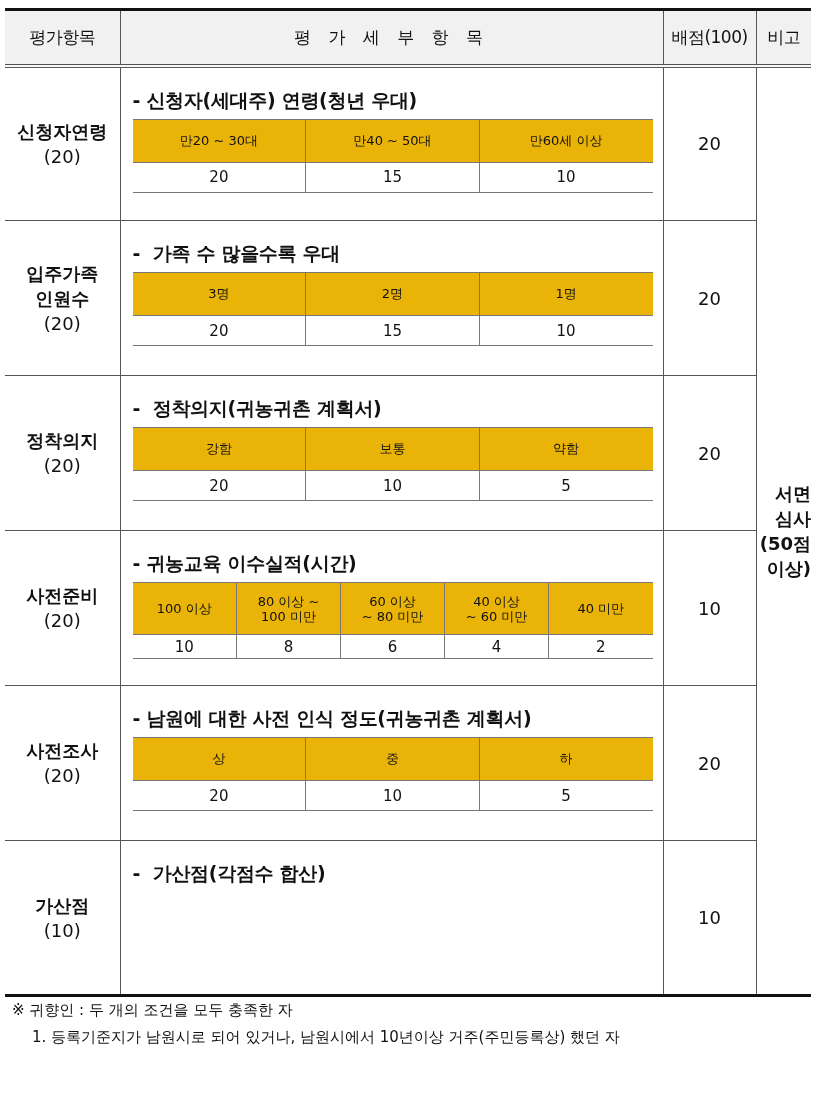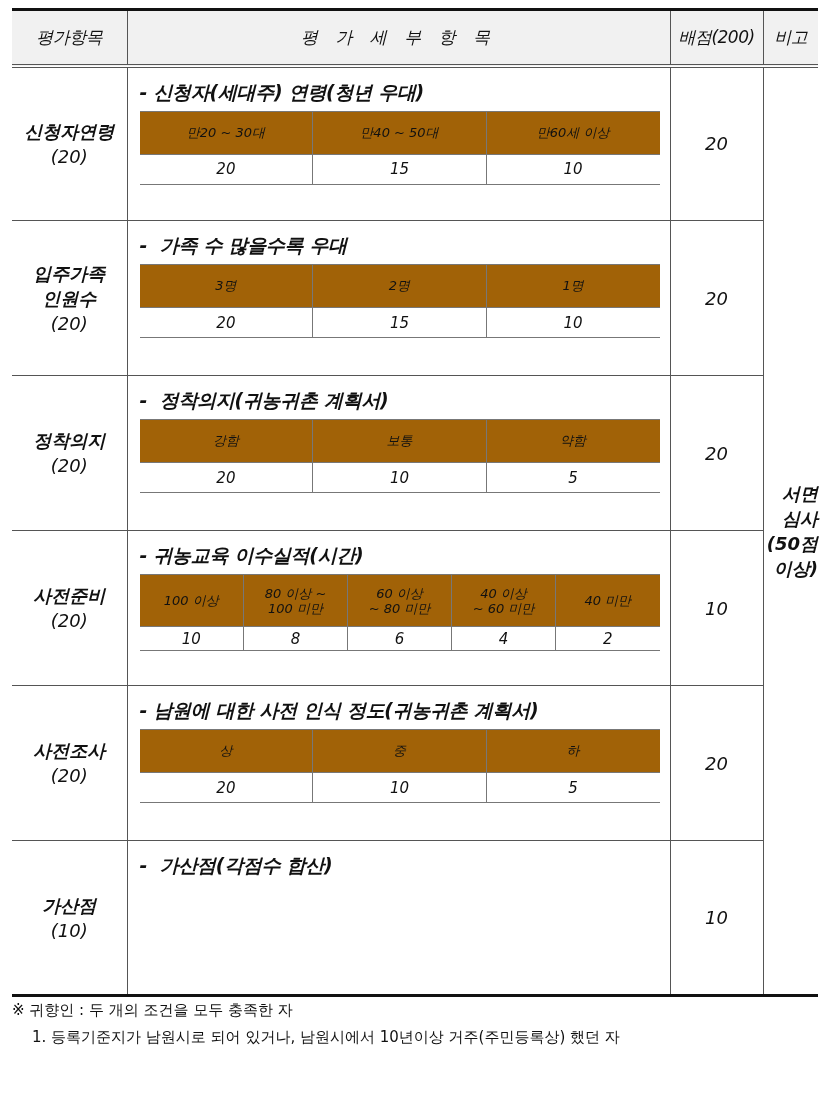--- a/index.html
+++ b/index.html
@@ -2,51 +2,51 @@
 <html><head>
 <meta charset="utf-8">
 <style>
   html, body { margin: 0; padding: 0; background: #ffffff; }
   body {
     width: 830px; height: 1106px; position: relative; overflow: hidden;
     font-family: "DejaVu Sans", "Liberation Sans", sans-serif;
     color: #111;
   }
   .main-table {
-    position: absolute; left: 12px; top: 8px; width: 806px;
-    border-collapse: collapse; table-layout: fixed; font-style: italic;
+    position: absolute; left: 5px; top: 8px; width: 806px;
+    border-collapse: collapse; table-layout: fixed;
   }
   .main-table > tbody > tr > td, .main-table > thead > tr > th {
     border-left: 1px solid #555; border-right: 1px solid #555; padding: 0;
   }
   .main-table > thead > tr > th:first-child,
   .main-table > tbody > tr > td:first-child { border-left: none; }
   .main-table > thead > tr > th:last-child,
   .main-table > tbody > tr > td.remark-cell { border-right: none; }
   .main-table thead tr { height: 56px; background: #f1f1f1; border-top: 3px solid #111; border-bottom: 4px double #555; }
   .main-table thead th { font-weight: normal; font-size: 17px; letter-spacing: -0.5px; }
   .main-table thead th.detail-head { letter-spacing: 6px; }
   .main-table tbody tr.item-row { height: 155px; border-bottom: 1px solid #555; }
   .main-table tbody tr.item-row.last { border-bottom: 3px solid #111; }
   .item-name {
     text-align: center; vertical-align: middle; font-size: 18px; line-height: 25px; font-weight: bold;
   }
   .item-name span { display: block; font-weight: normal; }
   .item-name .nm { font-weight: bold; }
   .detail-cell { vertical-align: top; padding: 0 10px 0 12px !important; }
   .detail-title {
-    font-size: 19px; font-weight: bold; margin-top: 12px; margin-bottom: 5px; white-space: nowrap; letter-spacing: -0.3px;
+    font-size: 19px; font-weight: bold; margin-top: 20px; margin-bottom: 5px; white-space: nowrap; letter-spacing: -0.3px;
   }
   .sub-table { width: 100%; border-collapse: collapse; table-layout: fixed; }
   .sub-table td {
     text-align: center; font-size: 13px; border-left: 1px solid #777; border-right: 1px solid #777;
   }
   .sub-table td:first-child { border-left: none; }
   .sub-table td:last-child { border-right: none; }
-  .sub-table tr.sub-head { background: #a16207; height: 43px; border-top: 1px solid #777; border-bottom: 1px solid #777; margin-top: 31px; }
+  .sub-table tr.sub-head { background: #eab308; height: 43px; border-top: 1px solid #777; border-bottom: 1px solid #777; margin-top: 31px; }
   .sub-table tr.sub-val { height: 30px; border-bottom: 1px solid #777; }
   .sub-table tr.sub-val td { font-size: 15px; }
   .sub-table.five tr.sub-head { height: 52px; }
   .sub-table.five tr.sub-head td { font-size: 13px; line-height: 15px; }
   .sub-table.five tr.sub-val { height: 24px; }
   .score-cell { text-align: center; vertical-align: middle; font-size: 18px; }
   .remark-cell { text-align: right; vertical-align: middle; font-size: 18px; font-weight: bold; line-height: 25px; }
   .notes { position: absolute; left: 12px; top: 997px; font-size: 15px; line-height: 27px; }
   .notes .note-line { white-space: nowrap; }
   .notes .note-sub { padding-left: 20px; }
@@ -58,21 +58,21 @@
   <colgroup>
     <col style="width:115px">
     <col style="width:543px">
     <col style="width:93px">
     <col style="width:55px">
   </colgroup>
   <thead>
     <tr>
       <th>평가항목</th>
       <th class="detail-head">평 가 세 부 항 목</th>
-      <th>배점(200)</th>
+      <th>배점(100)</th>
       <th>비고</th>
     </tr>
   </thead>
   <tbody>
 
     <tr class="item-row">
       <td class="item-name">
         <span class="nm">신청자연령</span>
         <span>(20)</span>
       </td>

